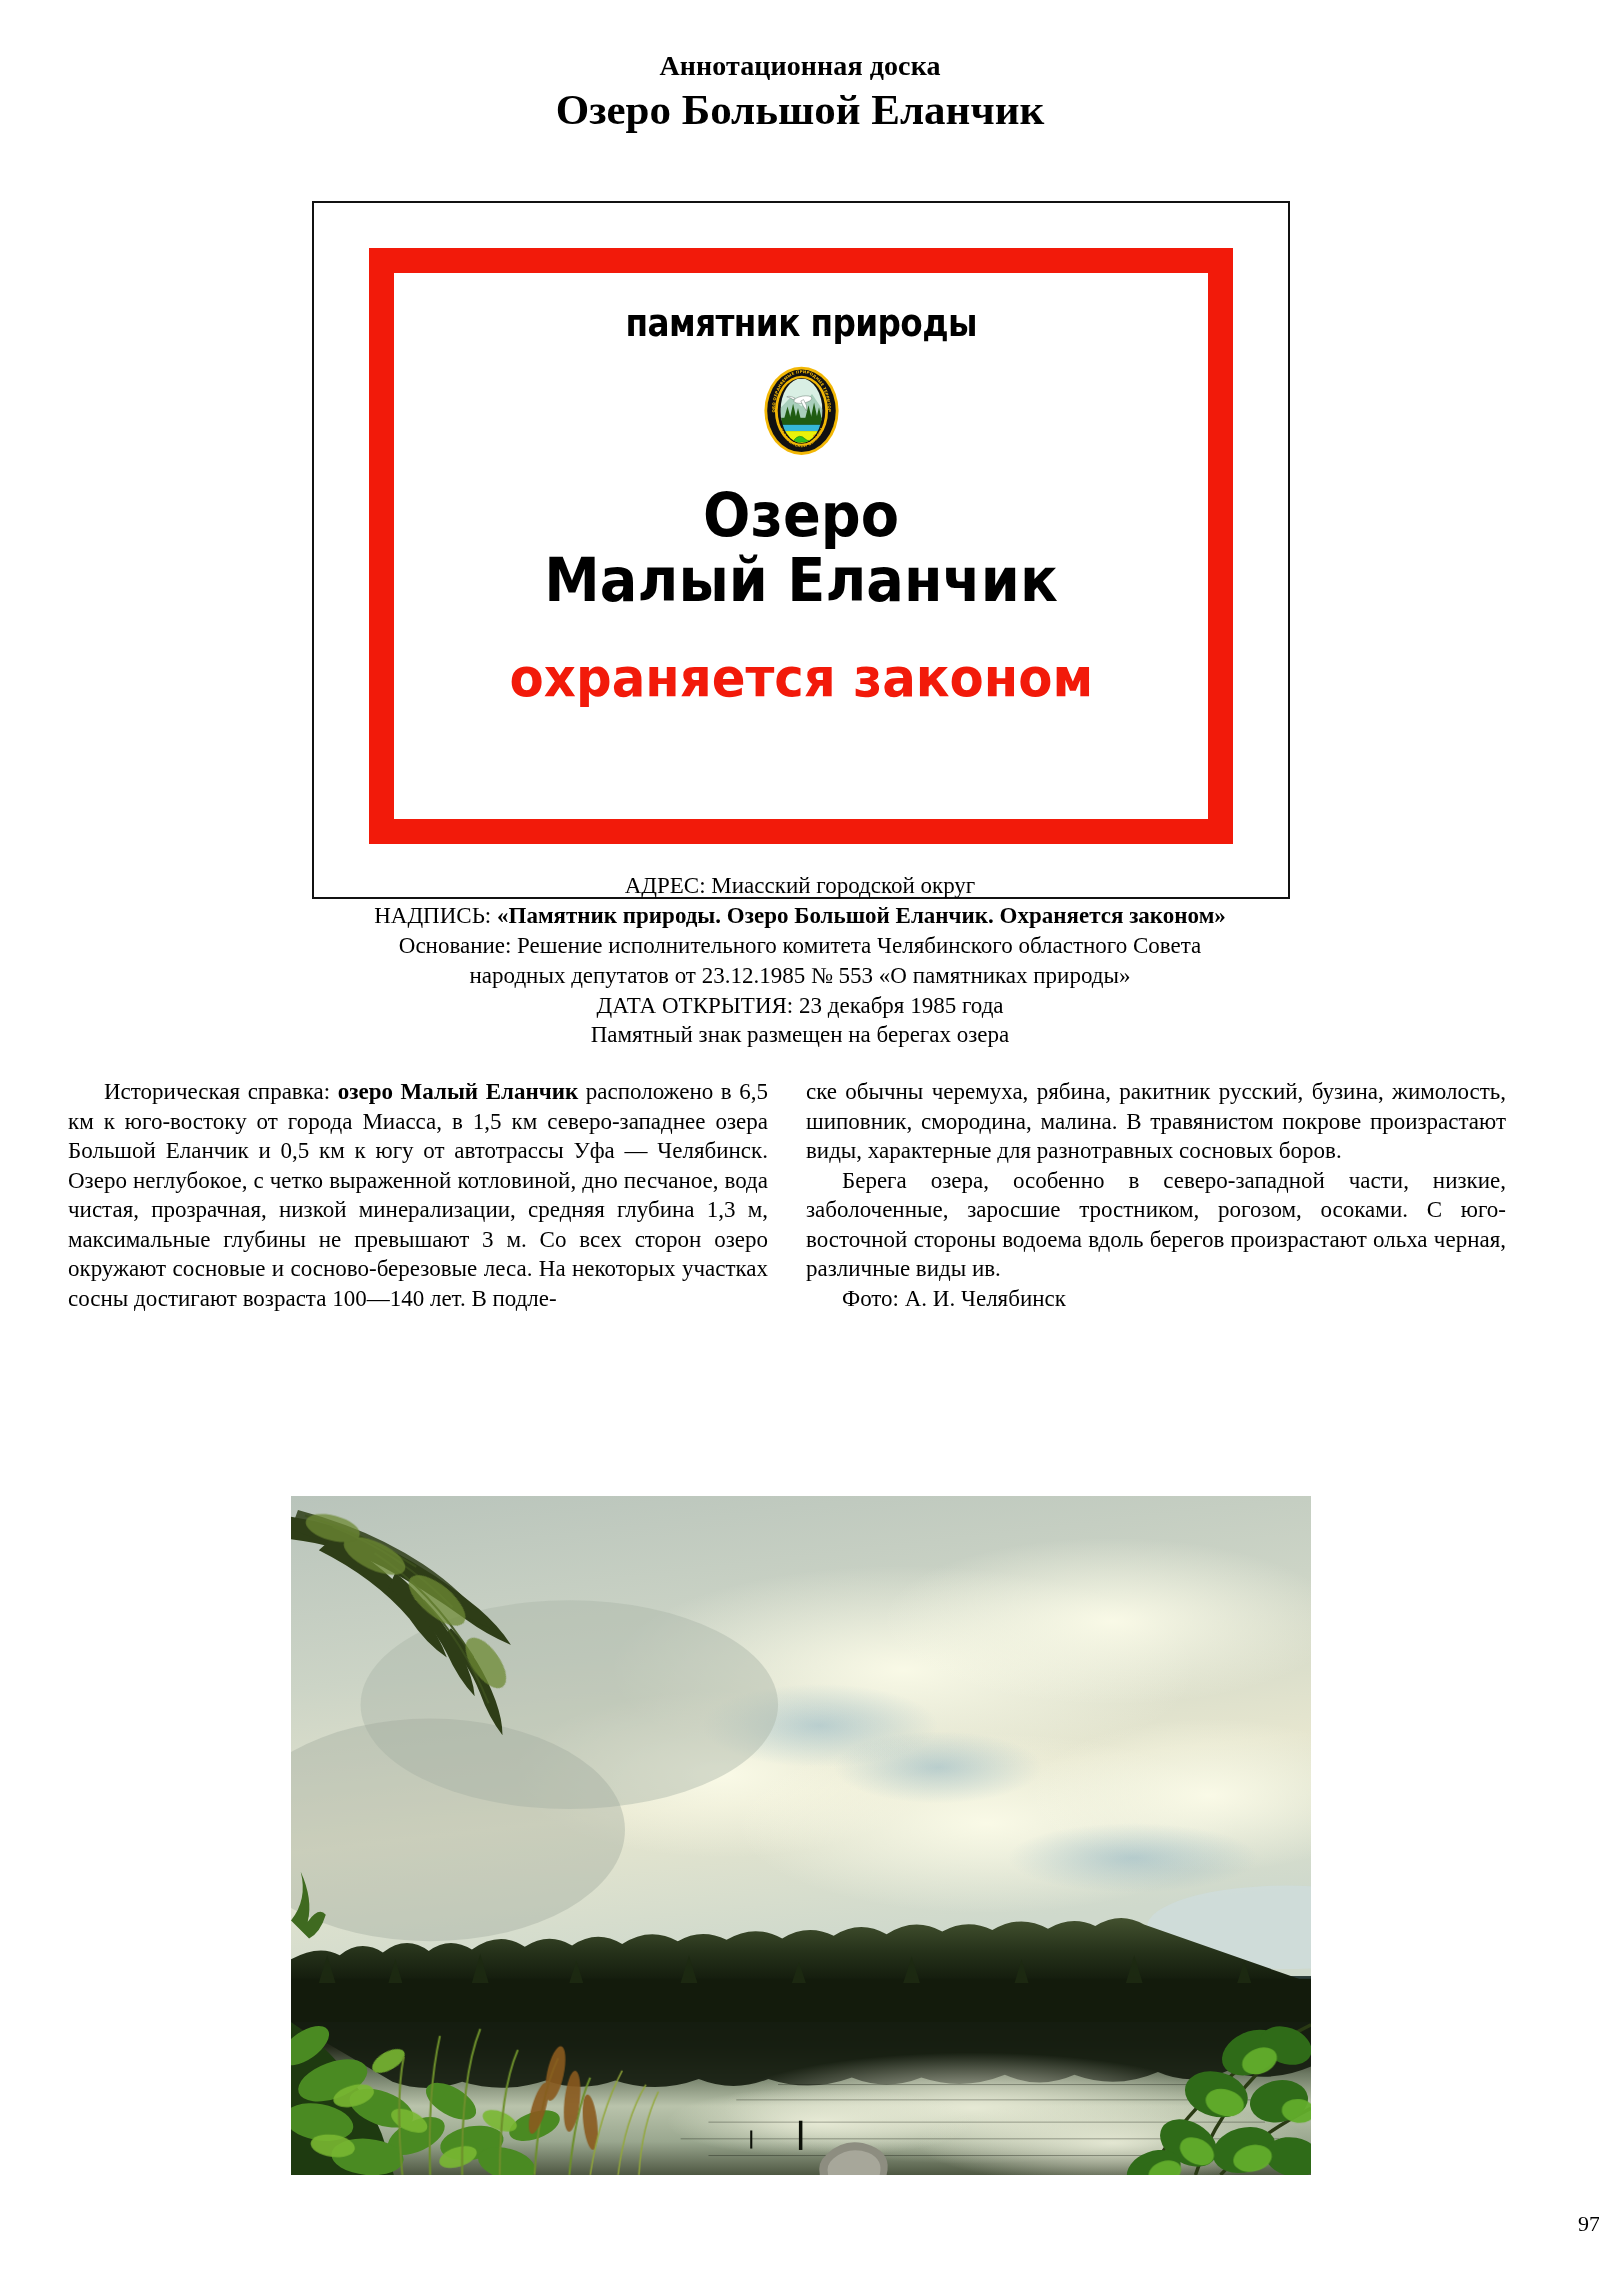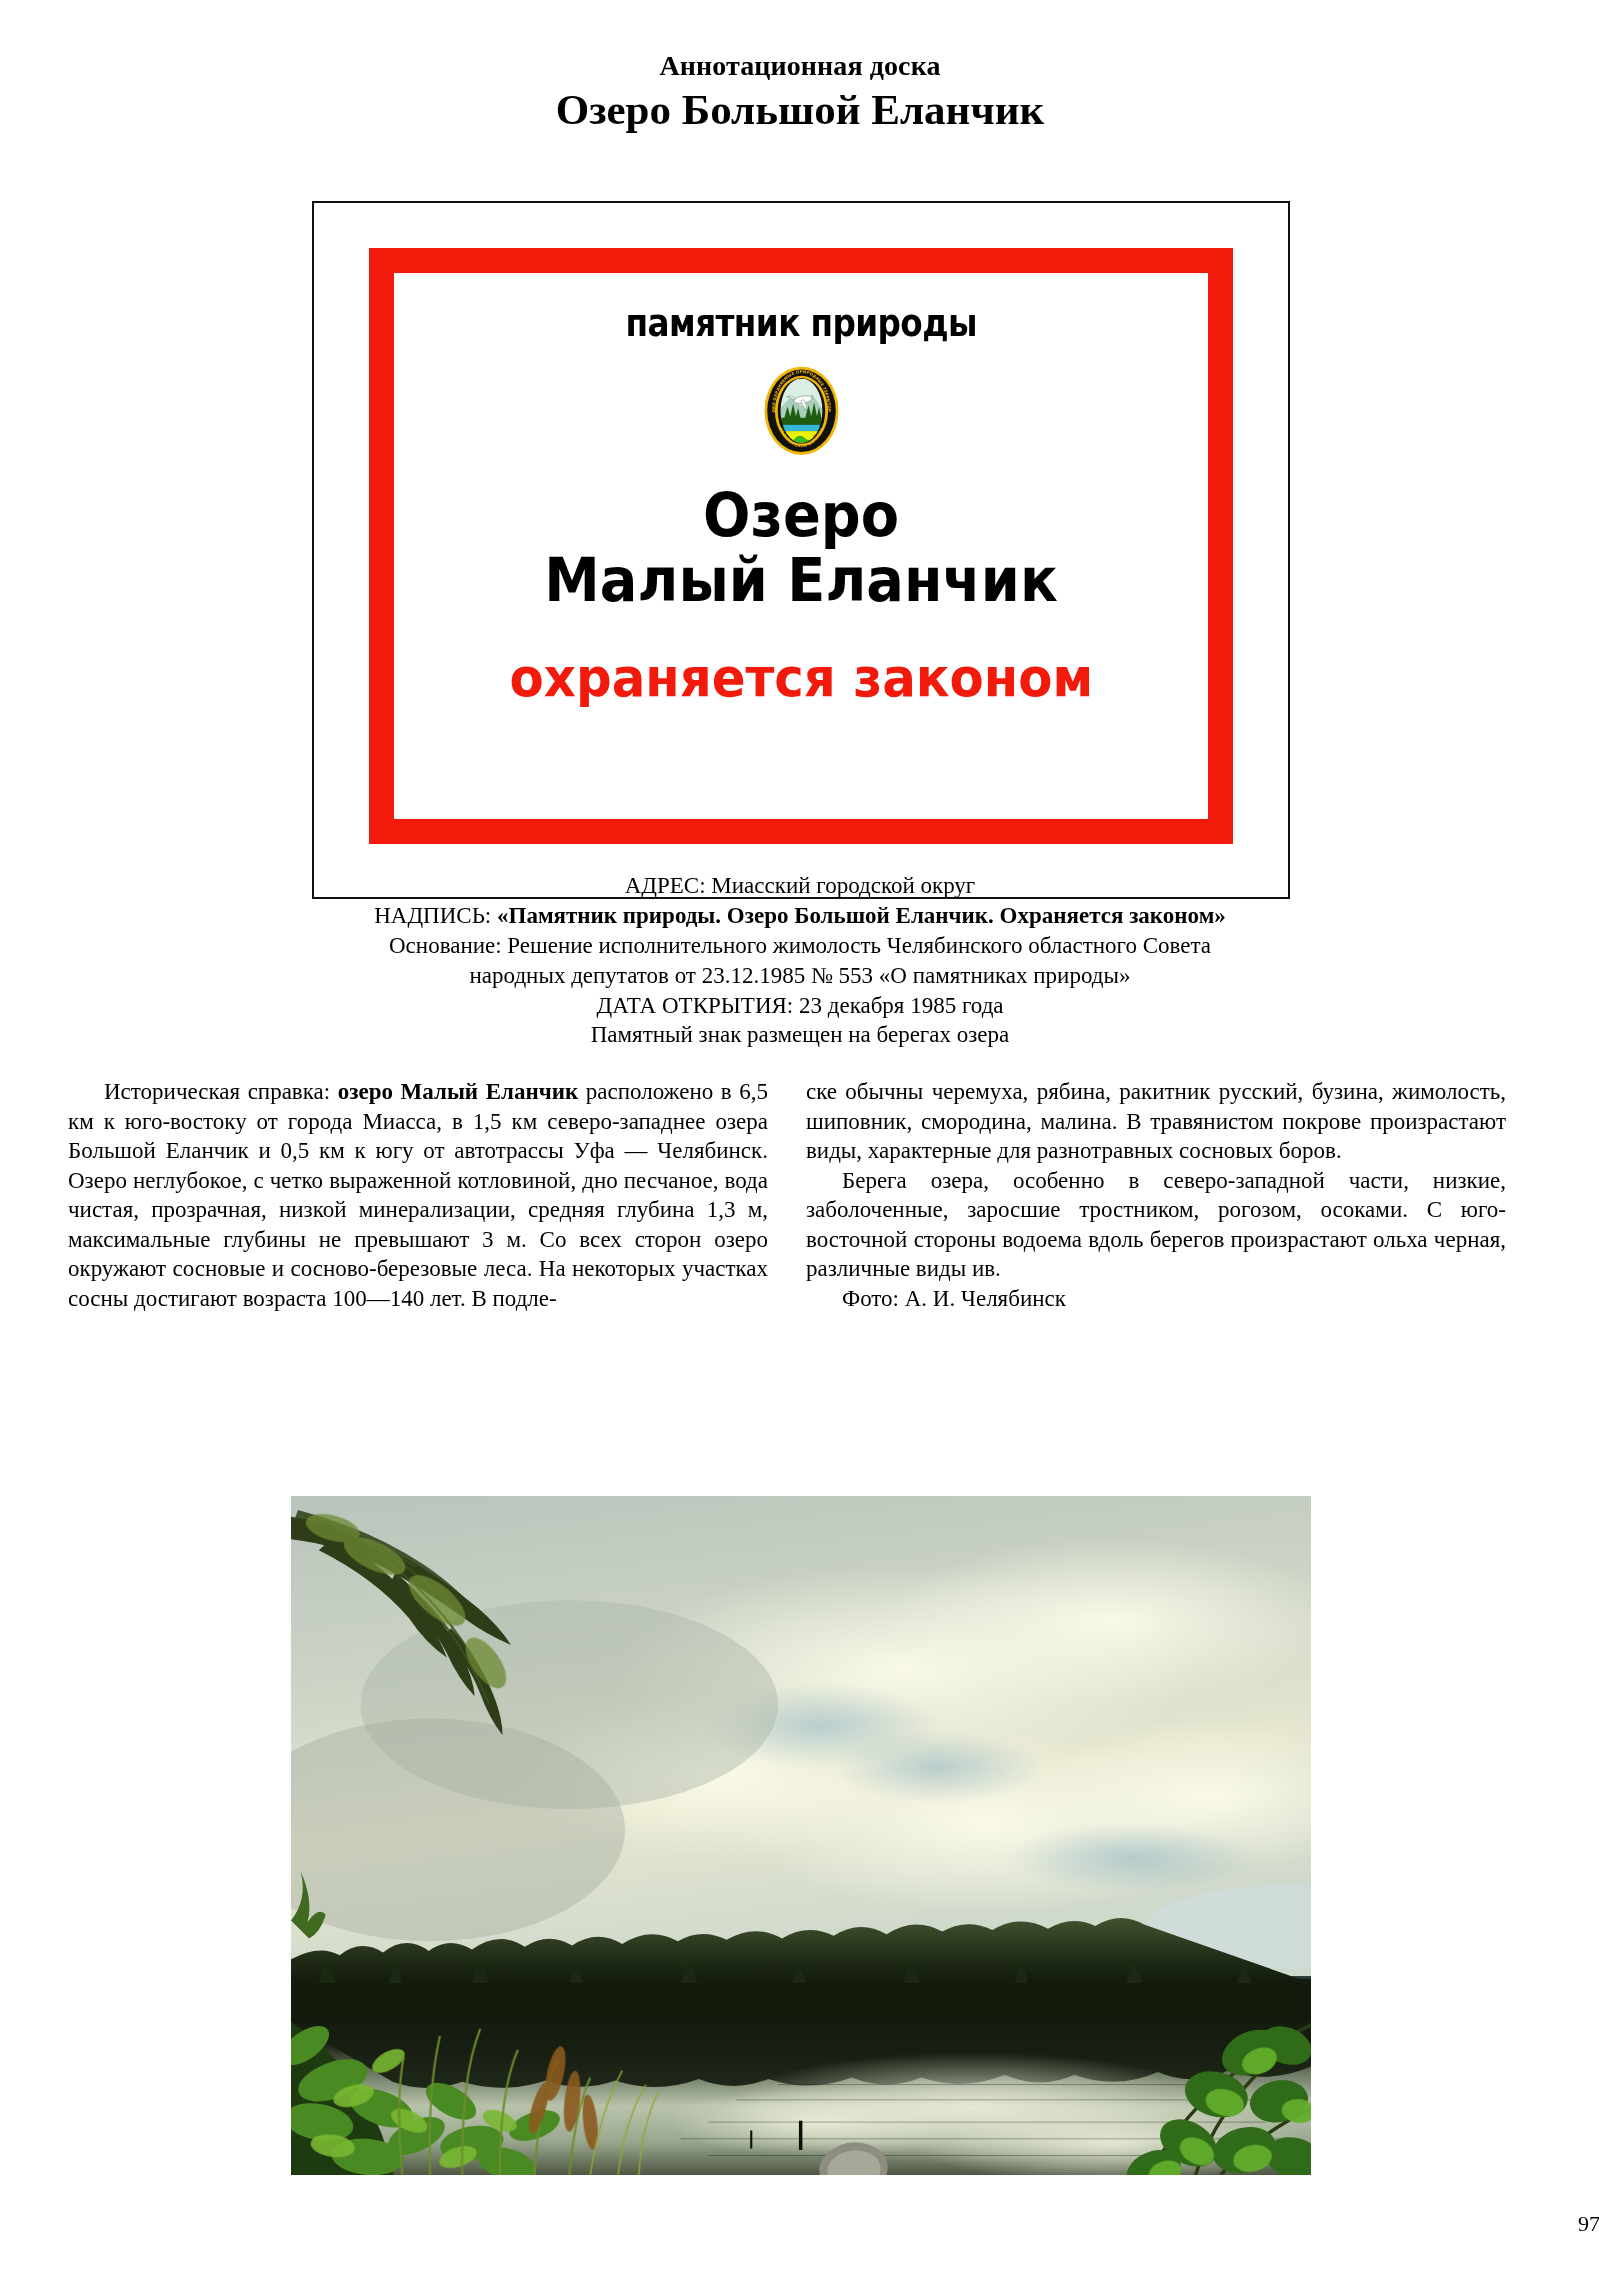--- a/index.html
+++ b/index.html
@@ -226,21 +226,21 @@
 
 <div class="meta">
   <p>
     <span>АДРЕС:</span>
     <span>Миасский городской округ</span>
   </p>
   <p>
     <span>НАДПИСЬ:</span>
     <b>«Памятник природы. Озеро Большой Еланчик. Охраняется законом»</b>
   </p>
-  <p>Основание: Решение исполнительного жимолость Челябинского областного Совета</p>
+  <p>Основание: Решение исполнительного комитета Челябинского областного Совета</p>
   <p>народных депутатов от 23.12.1985 № 553 «О памятниках природы»</p>
   <p>
     <span>ДАТА ОТКРЫТИЯ:</span>
     <span>23 декабря 1985 года</span>
   </p>
   <p>Памятный знак размещен на берегах озера</p>
 </div>
 
 <div class="columns">
   <div class="col">

